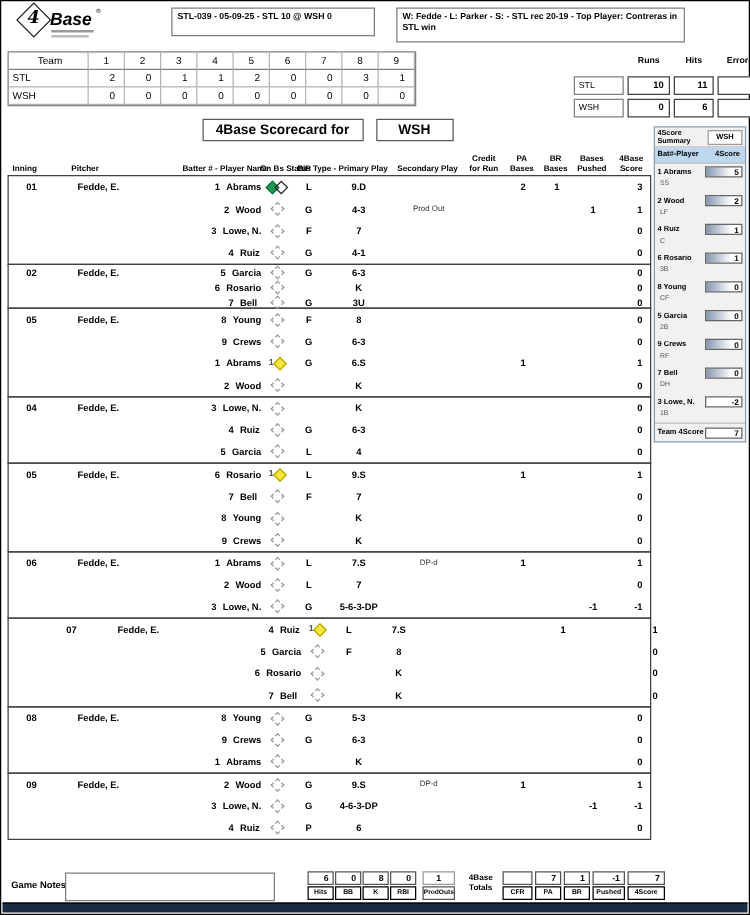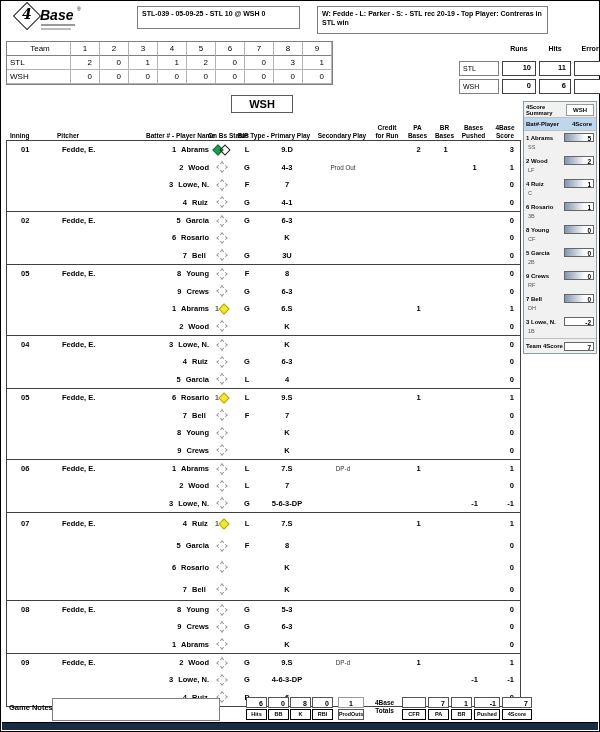--- a/index.html
+++ b/index.html
@@ -165,20 +165,21 @@
       <div class="rhe-v">10</div>
       <div class="rhe-v">11</div>
       <div class="rhe-v">0</div>
       <div class="rhe-team">WSH</div>
       <div class="rhe-v">0</div>
       <div class="rhe-v">6</div>
       <div class="rhe-v">1</div>
     </div>
 
   <div class="title-row">
+    <div class="tbox">4Base Scorecard for</div>
     <div class="tbox team">WSH</div>
   </div>
 
   <div class="scorecard">
     <div class="sc-grid sc-header">
       <div class="sc-h h-inning">Inning</div>
       <div class="sc-h h-pitcher">Pitcher</div>
       <div class="sc-h h-batter">Batter # - Player Name</div>
       <div class="sc-h h-onbs">On Bs Status</div>
       <div class="sc-h h-bip">BIP Type - Primary Play</div>
@@ -275,21 +276,21 @@
             <div class="c c-bip">G</div>
             <div class="c c-primary">4-1</div>
             <div class="c c-secondary"></div>
             <div class="c c-cfr"></div>
             <div class="c c-pa"></div>
             <div class="c c-br"></div>
             <div class="c c-pushed"></div>
             <div class="c c-score">0</div>
           </div>
         </div>
-        <div class="inning-group" style="height: 54px;">
+        <div class="inning-group" style="height: 36px;">
           <div class="sc-grid sc-row">
             <div class="c c-inning">02</div>
             <div class="c c-pitcher">Fedde, E.</div>
             <div class="c c-batter">
               <span class="bnum">5</span>
               <span class="bname">Garcia</span>
             </div>
             <div class="c c-status">
               <span class="st st-none">
                 <span class="dia"></span>
@@ -644,21 +645,21 @@
             <div class="c c-bip">G</div>
             <div class="c c-primary">5-6-3-DP</div>
             <div class="c c-secondary"></div>
             <div class="c c-cfr"></div>
             <div class="c c-pa"></div>
             <div class="c c-br"></div>
             <div class="c c-pushed">-1</div>
             <div class="c c-score">-1</div>
           </div>
         </div>
-        <div class="inning-group" style="height: 89px;">
+        <div class="inning-group" style="height: 72px; padding-left: 32px;">
           <div class="sc-grid sc-row">
             <div class="c c-inning">07</div>
             <div class="c c-pitcher">Fedde, E.</div>
             <div class="c c-batter">
               <span class="bnum">4</span>
               <span class="bname">Ruiz</span>
             </div>
             <div class="c c-status">
               <span class="st st-onbase">
                 <span class="tick">1</span>

